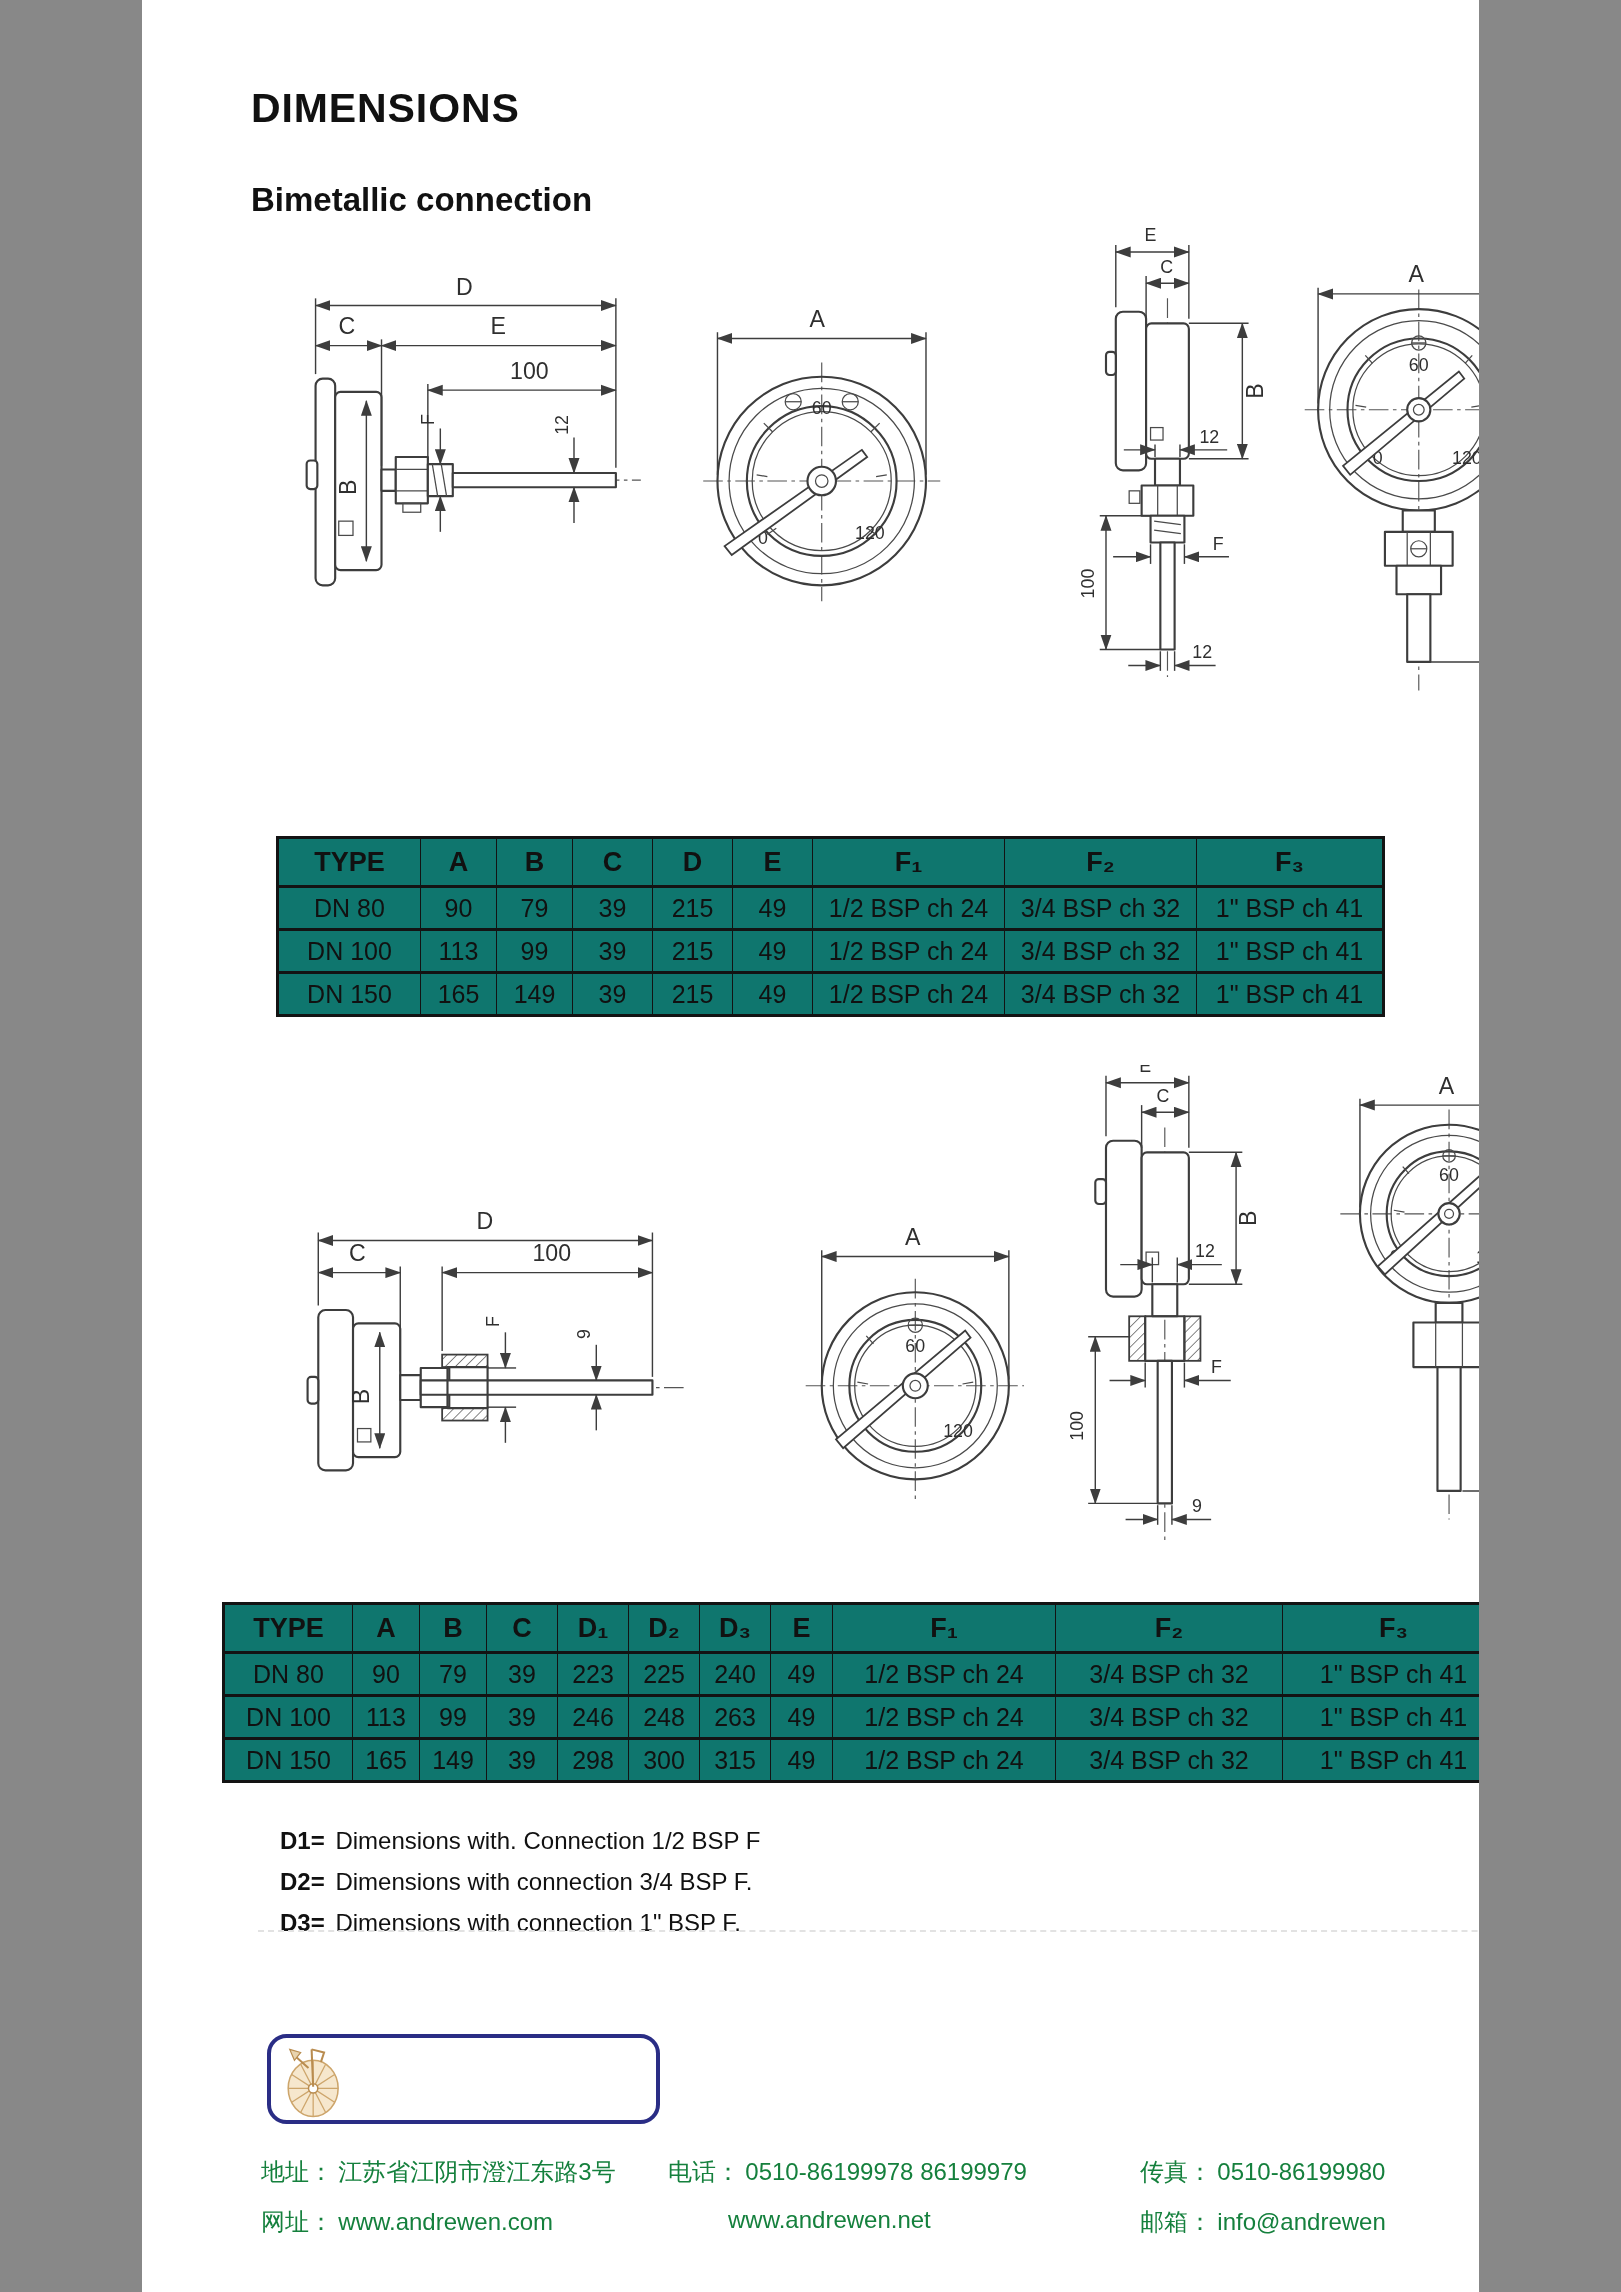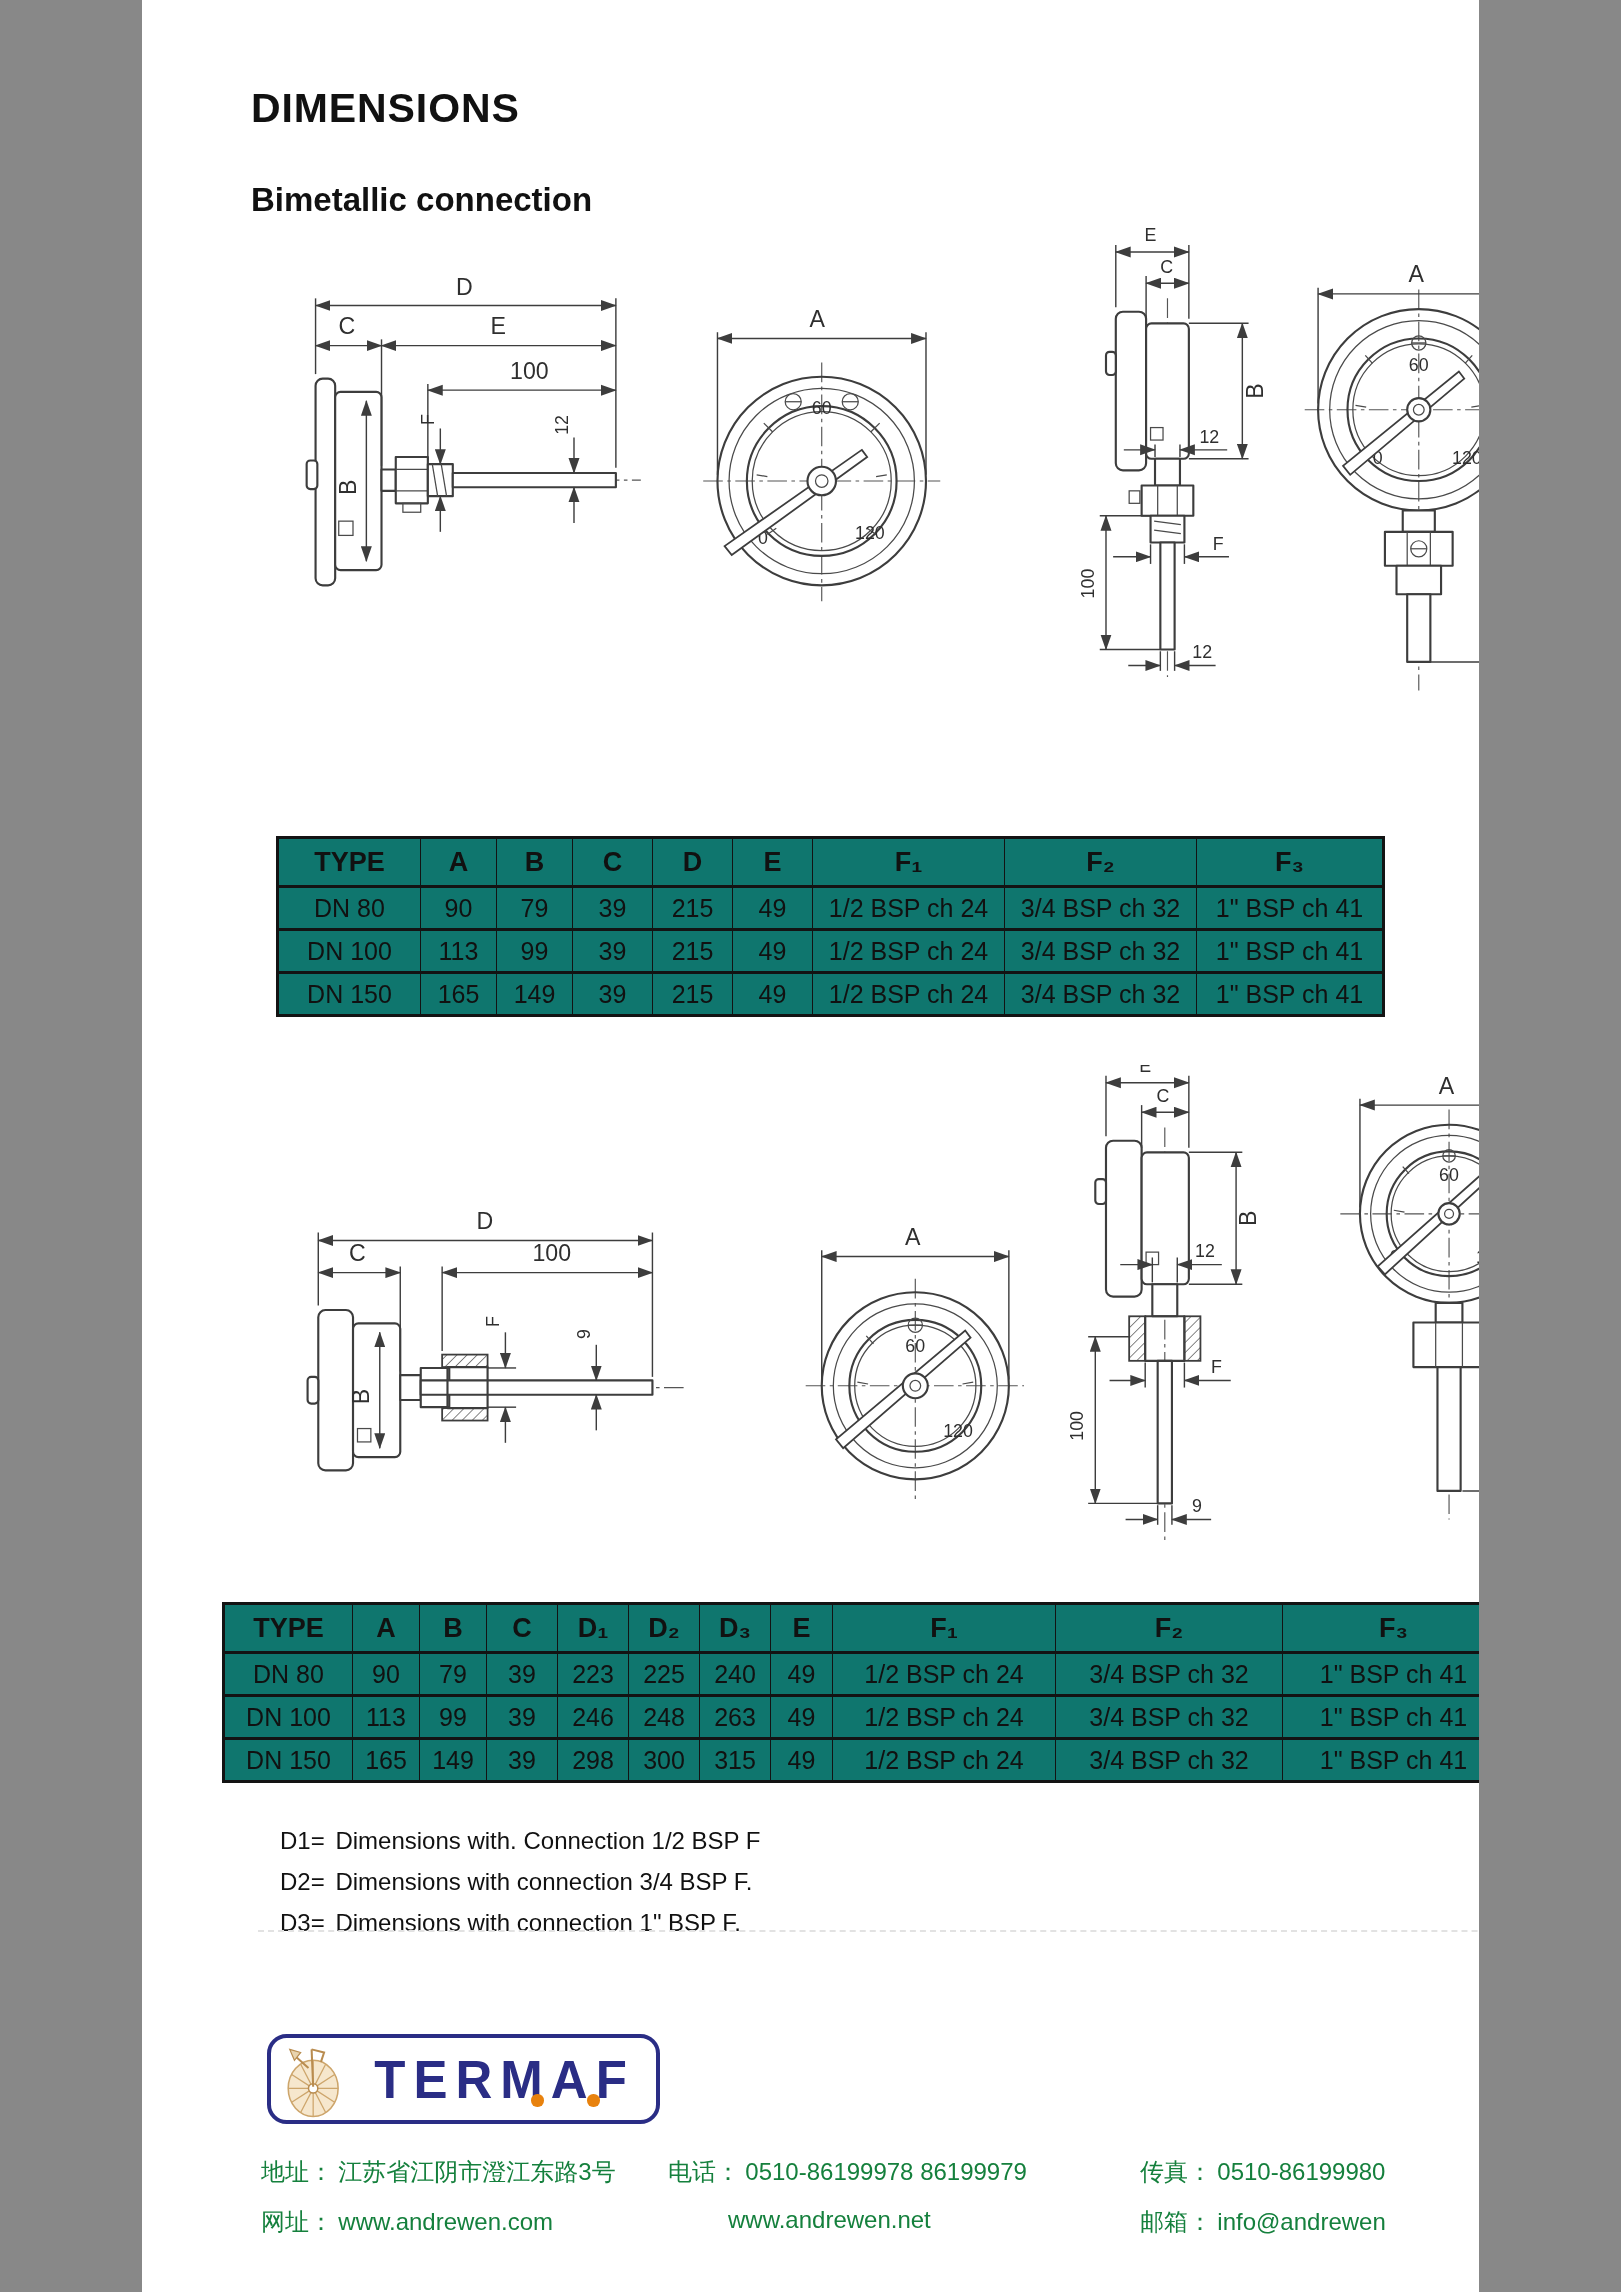--- a/index.html
+++ b/index.html
@@ -19,21 +19,21 @@
     border:1.8px solid #131313;border-top-width:3.6px;border-bottom-width:3.6px;
     text-align:center;vertical-align:middle;padding:0 1.8px;
     font-family:"Liberation Sans", sans-serif;white-space:nowrap;overflow:hidden;}
   table.dim th{height:46px;font-size:27px;font-weight:bold;}
   table.dim td{height:40px;font-size:25px;font-weight:normal;}
   #table1{left:134px;top:836px;width:1105px;}
   #table2{left:80px;top:1602px;width:1283px;}
 
   
   .notes{left:138px;top:1820px;font-size:24px;line-height:41px;}
-  .notes b{font-weight:normal;}
+  .notes b{font-weight:bold;}
   .notes .txt{margin-left:10.7px;}
 
   .divider{left:116px;top:1930px;width:1390px;border-top:2.7px dashed #e2e2e2;height:0;}
 
   
   .logo-box{left:125px;top:2034px;width:385px;height:82px;
     border:4.5px solid #2a2d85;border-radius:19.6px;display:flex;align-items:center;
     background:#fff;}
   .logo-wheel{margin-left:7.1px;flex:0 0 auto;}
   .logo-text-wrap{position:relative;flex:1;display:flex;justify-content:center;}
@@ -555,25 +555,20 @@
           <line x1="42" y1="62" x2="70" y2="44"></line>
       </g>
       <circle cx="42" cy="62" r="6" fill="#fff" stroke="#b98c4f" stroke-width="2"></circle>
       <g stroke="#b98c4f" stroke-width="2.6" fill="none">
         <line x1="42" y1="60" x2="40" y2="12"></line>
         <path d="M40 12 L56 16 L52 28"></path>
         <line x1="18" y1="20" x2="36" y2="36"></line>
       </g>
       <polygon points="12,12 26,16 18,26" fill="#e8d3ae" stroke="#b98c4f" stroke-width="1.5"></polygon>
     </svg>
-    <div class="logo-text-wrap">
-      <span class="logo-text">TERMAF</span>
-      <span class="logo-dot" style="left:178px;"></span>
-      <span class="logo-dot" style="left:234px;"></span>
-    </div>
   </div>
 
 
   <div class="abs contact" style="left:119px;top:2156px;">
     <span class="lab">地址：</span><span>江苏省江阴市澄江东路3号</span>
   </div>
   <div class="abs contact" style="left:526px;top:2156px;">
     <span class="lab">电话：</span><span>0510-86199978  86199979</span>
   </div>
   <div class="abs contact" style="left:998px;top:2156px;">

